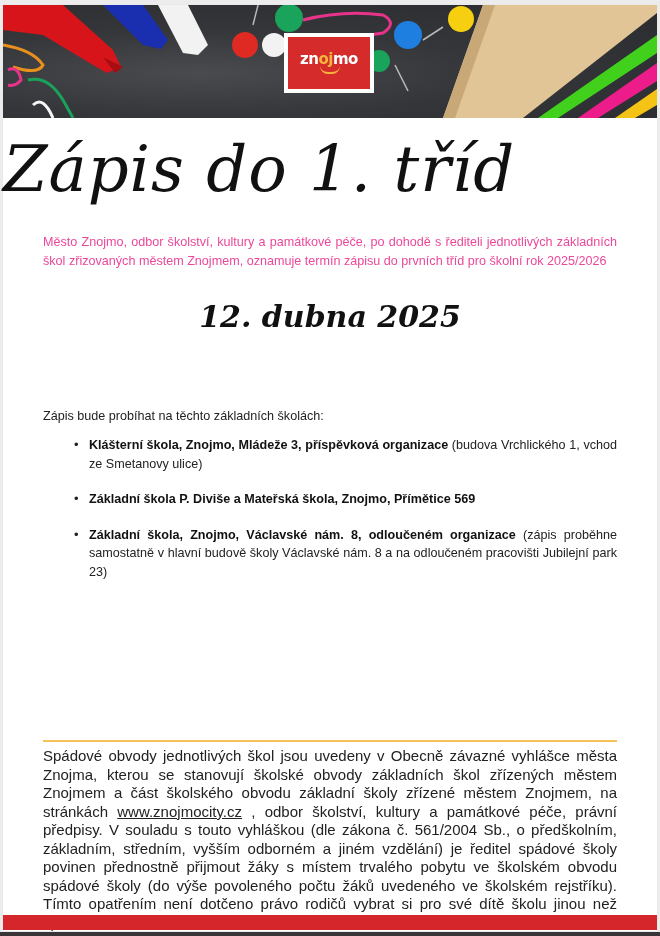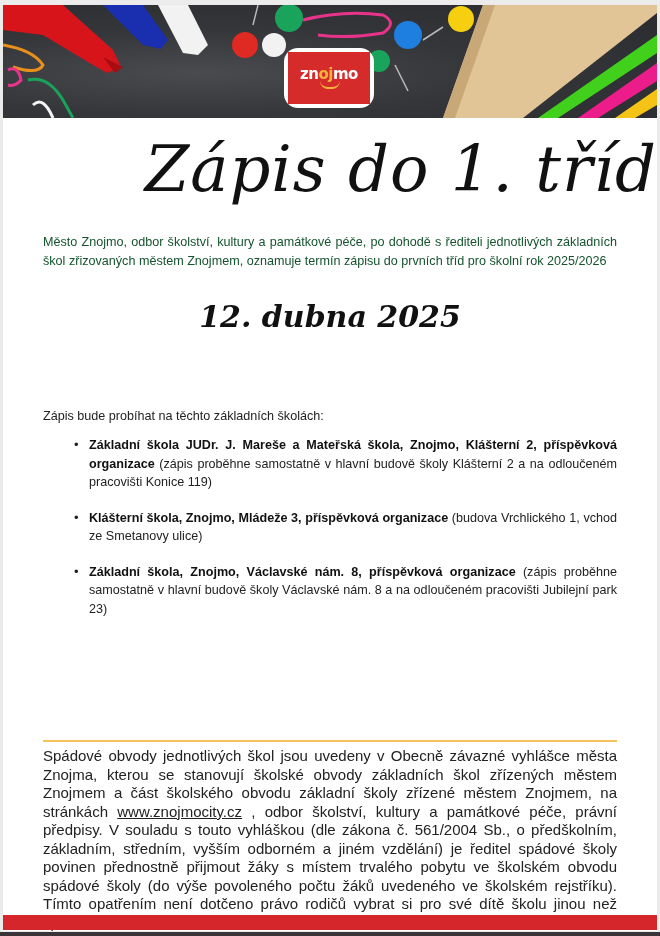--- a/index.html
+++ b/index.html
@@ -11,43 +11,43 @@
     position:absolute; left:3px; top:5px; width:654px; height:926px; background:#ffffff;
     box-shadow:0 0 1px #d8d8d8;
   }
   .banner {
     position:absolute; left:0; top:0; width:654px; height:113px; overflow:hidden;
     background:
       radial-gradient(ellipse at 30% 60%, #4a4b4f 0%, #35363a 45%, #2a2b2e 100%);
   }
   .banner svg { position:absolute; left:0; top:0; }
   .logo {
-    position:absolute; left:281px; top:43px; width:90px; height:60px; background:#ffffff;
-    box-sizing:border-box; padding:4px;border-radius:14px;
+    position:absolute; left:281px; top:28px; width:90px; height:60px; background:#ffffff;
+    box-sizing:border-box; padding:4px;
   }
   .logo-inner {
     width:100%; height:100%; background:#d52b2b; display:flex; align-items:center; justify-content:center;
     flex-direction:column;
   }
   .logo-text {
     color:#ffffff; font-family:"DejaVu Sans", sans-serif; font-weight:bold; font-size:15px; letter-spacing:-0.5px;
     line-height:15px; position:relative;
   }
   .logo-text .oj { color:#f4b43c; }
   .logo-smile {
     width:20px; height:6px; border-bottom:2px solid #f4b43c; border-radius:0 0 12px 12px; margin-top:-1px; margin-left:2px;
   }
   .title {
-    position:absolute; left:0; top:125px; width:654px; text-align:right;
+    position:absolute; left:0; top:125px; width:654px; text-align:left;
     font-family:"DejaVu Serif", serif; font-style:italic; font-size:64px; line-height:78px;
     color:#111; letter-spacing:1px;
   }
   .intro {
     position:absolute; left:40px; top:228px; width:574px; font-size:12.6px; line-height:18.5px;
-    text-align:justify; color:#14532d;
+    text-align:justify; color:#ec4899;
   }
   .date {
     position:absolute; left:0; top:291px; width:654px; text-align:center;
     font-family:"DejaVu Serif", serif; font-style:italic; font-weight:bold;
     font-size:30px; line-height:41px; color:#111;
   }
   .list-intro {
     position:absolute; left:40px; top:404px; font-size:12.6px; color:#222;text-align:center;
   }
   ul.schools {
@@ -138,23 +138,23 @@
 
   <div class="intro">Město Znojmo, odbor školství, kultury a památkové péče, po dohodě s řediteli jednotlivých základních škol zřizovaných městem Znojmem, oznamuje termín zápisu do prvních tříd pro školní rok 2025/2026</div>
 
   <div class="date">
     <div>12. dubna 2025</div>
   </div>
 
   <div class="list-intro">Zápis bude probíhat na těchto základních školách:</div>
 
   <ul class="schools">
-    <li><b>Základní škola JUDr. J. Mareše a Mateřská škola, Znojmo, Klášterní 2, příspěvková organizace</b><span> (zápis proběhne samostatně v hlavní budově školy Klášterní 2 a na odloučeném pracovišti Konice 119)</span></li>
     <li><b>Klášterní škola, Znojmo, Mládeže 3, příspěvková organizace</b><span> (budova Vrchlického 1, vchod ze Smetanovy ulice)</span></li>
-    <li><b>Základní škola, Znojmo, Václavské nám. 8, příspěvková organizace</b><span> (zápis proběhne samostatně v hlavní budově školy Václavské nám. 8 a na odloučeném pracovišti Jubilejní park 23)</span></li>
+    <li><b>Základní škola P. Diviše a Mateřská škola, Znojmo, Přímětice 569</b><span></span></li>
+    <li><b>Základní škola, Znojmo, Václavské nám. 8, odloučeném organizace</b><span> (zápis proběhne samostatně v hlavní budově školy Václavské nám. 8 a na odloučeném pracovišti Jubilejní park 23)</span></li>
   </ul>
 
   <div class="sep"></div>
 
   <div class="legal"><span>Spádové obvody jednotlivých škol jsou uvedeny v Obecně závazné vyhlášce města Znojma, kterou se stanovují školské obvody základních škol zřízených městem Znojmem a část školského obvodu základní školy zřízené městem Znojmem, na stránkách </span><a>www.znojmocity.cz</a><span> , odbor školství, kultury a památkové péče, právní předpisy. V souladu s touto vyhláškou (dle zákona č. 561/2004 Sb., o předškolním, základním, středním, vyšším odborném a jiném vzdělání) je ředitel spádové školy povinen přednostně přijmout žáky s místem trvalého pobytu ve školském obvodu spádové školy (do výše povoleného počtu žáků uvedeného ve školském rejstříku). Tímto opatřením není dotčeno právo rodičů vybrat si pro své dítě školu jinou než spádovou.</span></div>
 
   <div class="footer-bar"></div>
 </div>
 
 <div class="bottom-line"></div>

